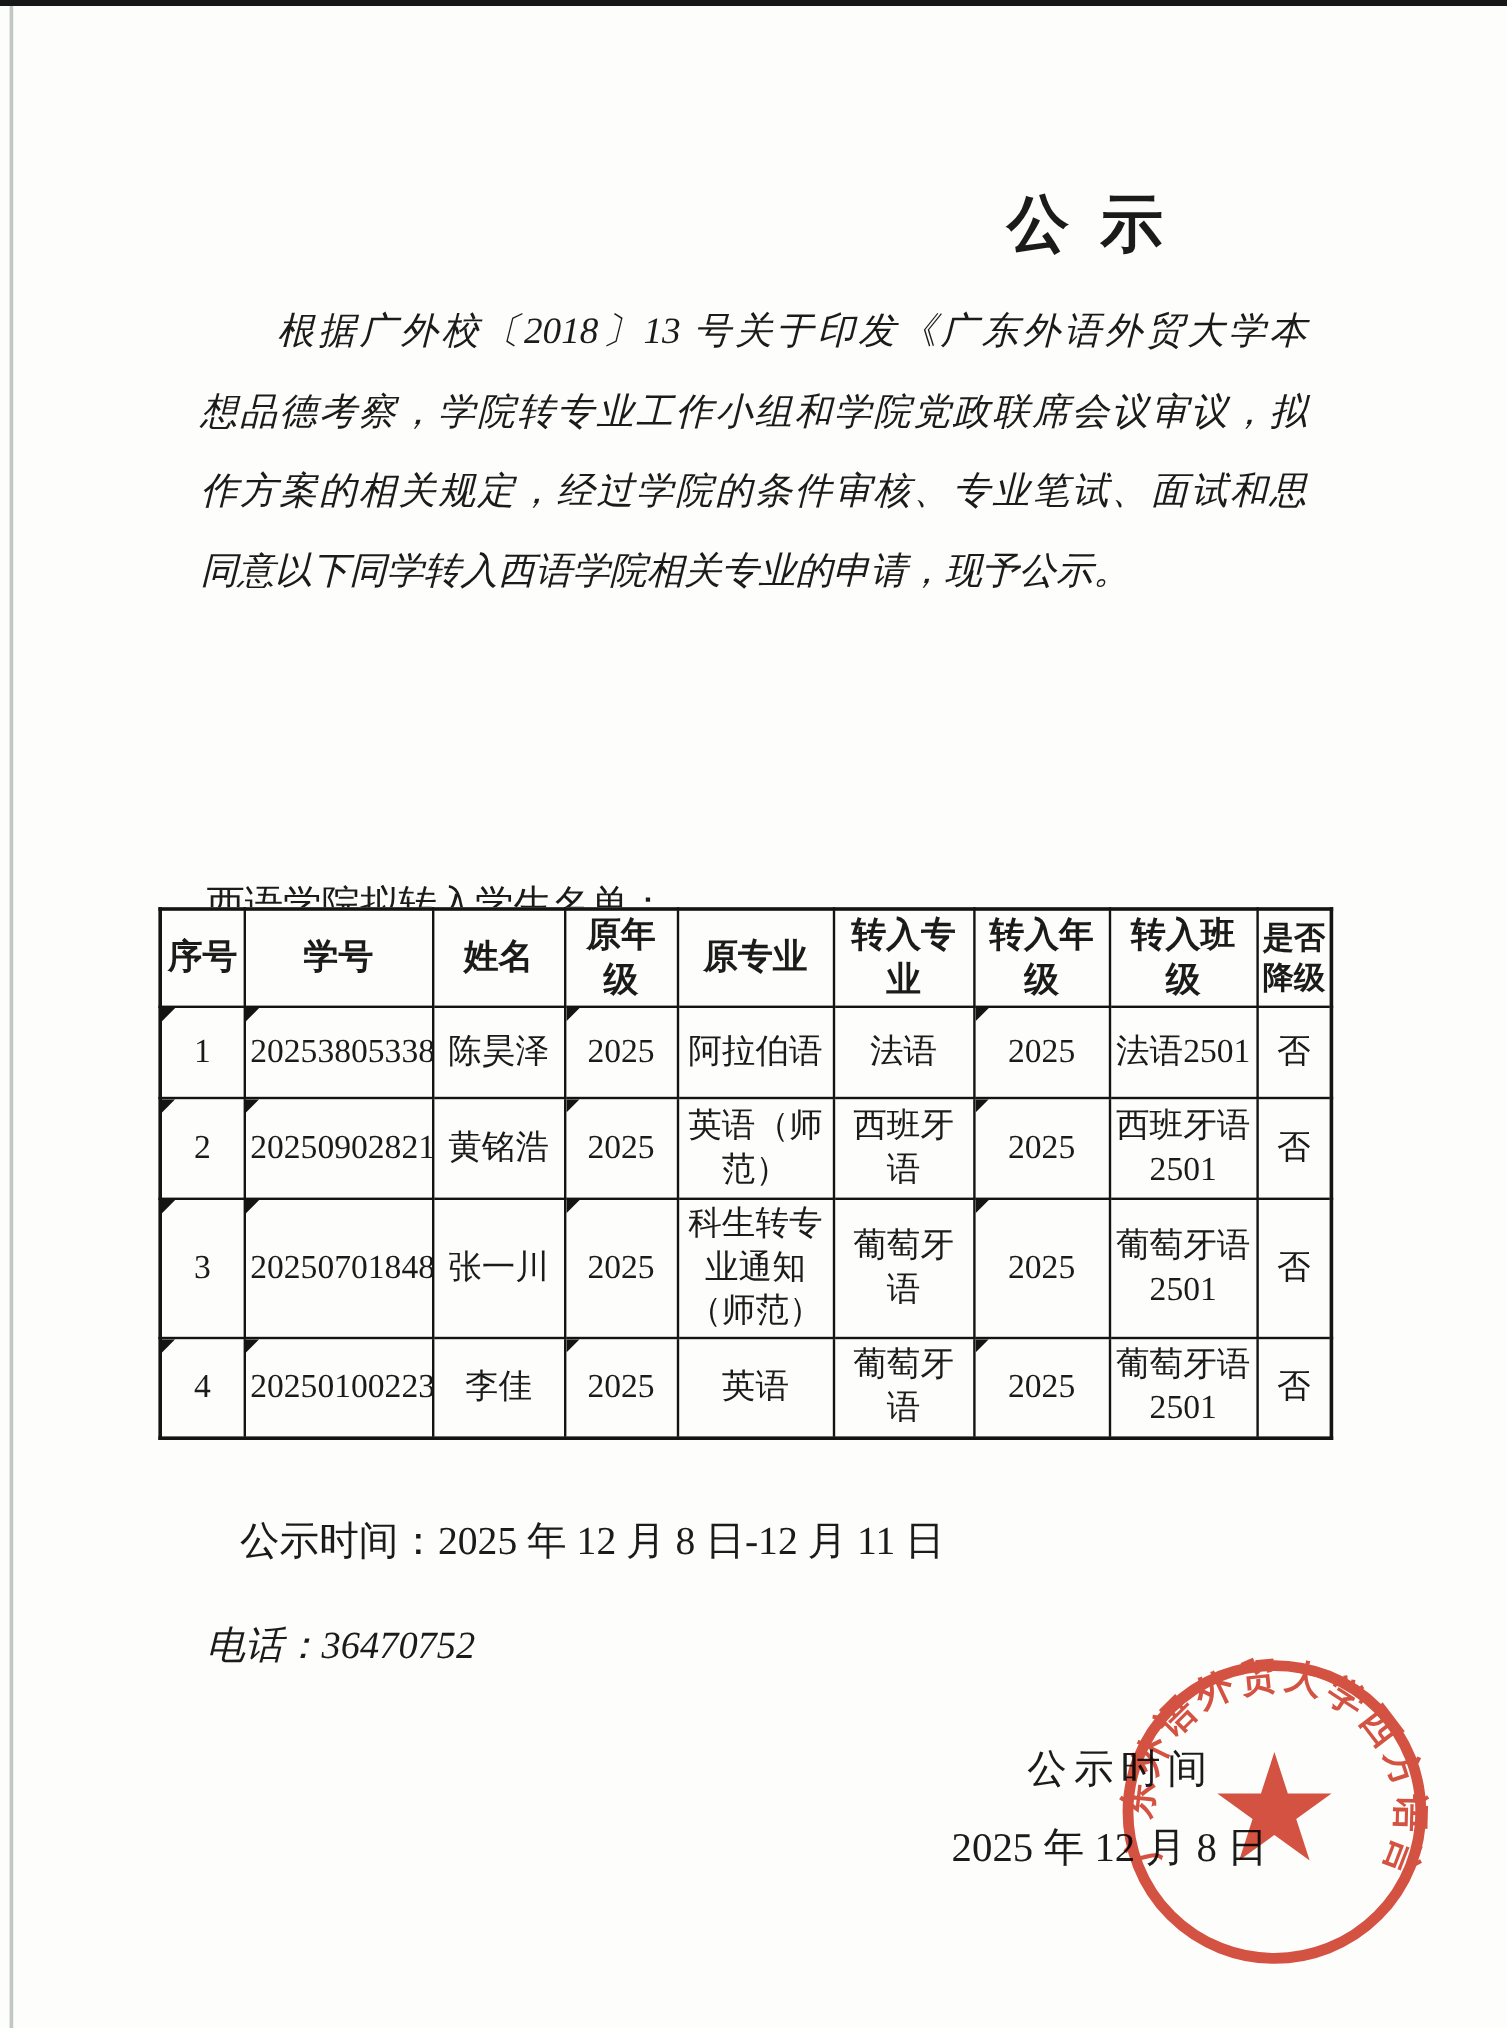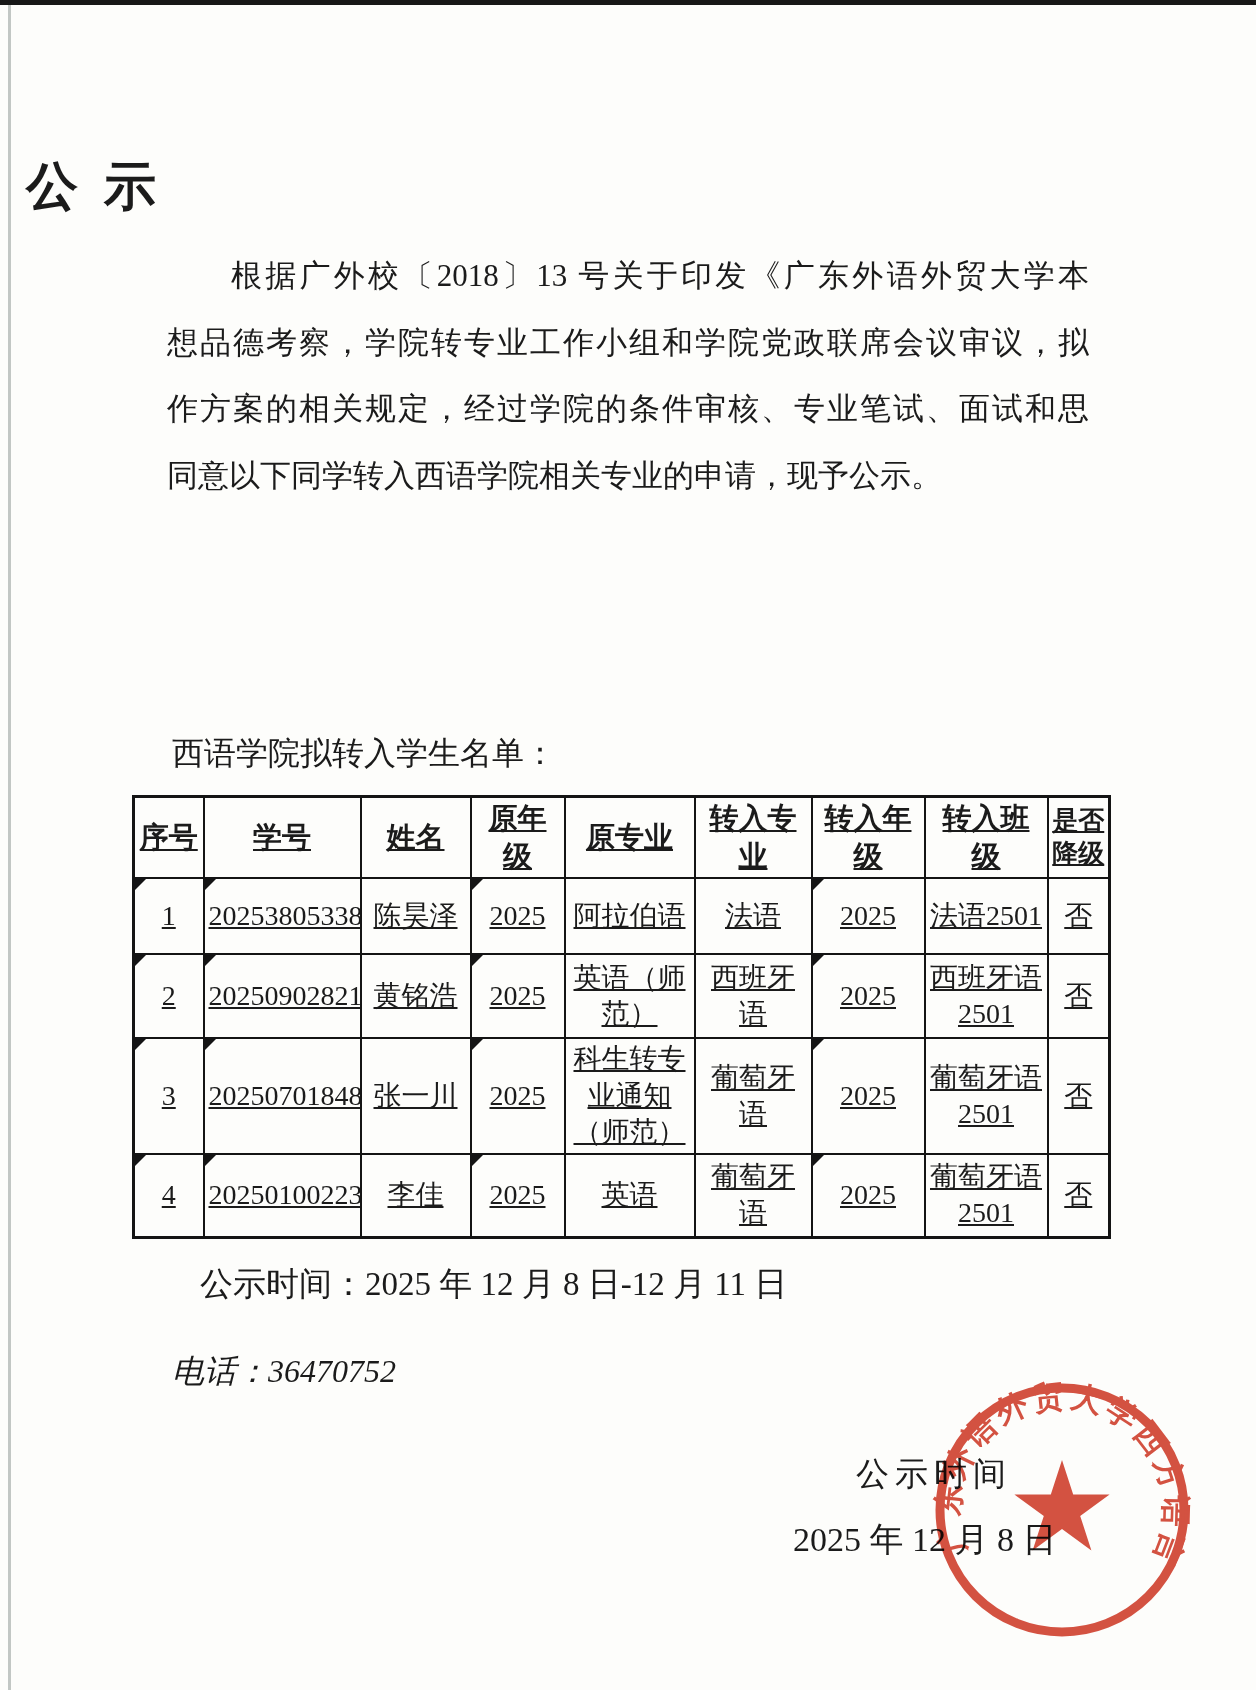--- a/index.html
+++ b/index.html
@@ -10,37 +10,36 @@
     color:#1b1b1b;
     font-family:"Liberation Serif","DejaVu Serif",serif;
     overflow:hidden;
   }
   
   .scan-top { position:absolute; top:0; left:0; width:1256px; height:5px; background:#171717; }
   .scan-left { position:absolute; top:5px; left:8px; width:3px; height:1685px; background:#aeb4b1; opacity:.75; }
 
   .doc-title {
     position:absolute; top:152px; left:0; width:995px;
-    text-align:left; font-size:52px; font-weight:bold;
+    text-align:right; font-size:52px; font-weight:bold;
     letter-spacing:26px; text-indent:26px;
   }
 
   .body-text { position:absolute; top:243px; left:167px; width:922px; font-size:31px; line-height:66.5px; }
-  .body-text .ln { text-align:justify; text-align-last:justify; }
+  .body-text .ln { text-align:justify; text-align-last:justify;font-style:italic; }
   .body-text .ln:first-child { text-indent:64px; }
   .body-text .ln:last-child { text-align-last:left; }
 
   .list-label { position:absolute; top:732px; left:172px; font-size:32px; }
 
   table.roster {
-    position:absolute; top:795px; left:132px; width:976px;
+    position:absolute; top:756px; left:132px; width:976px;
     border-collapse:collapse; table-layout:fixed;
     border:3px solid #141414;
     background:#fdfdfb;
-    text-decoration:underline;
   }
   table.roster th, table.roster td {
     border:2px solid #141414;
     text-align:center; vertical-align:middle;
     font-size:28px; line-height:1.3; padding:2px 4px;
     position:relative; overflow:hidden;
   }
   table.roster th { font-weight:bold; font-size:29px; }
   table.roster th:last-child { font-size:26px; line-height:1.25; padding:2px 2px; }
   table.roster thead tr { height:80px; }

